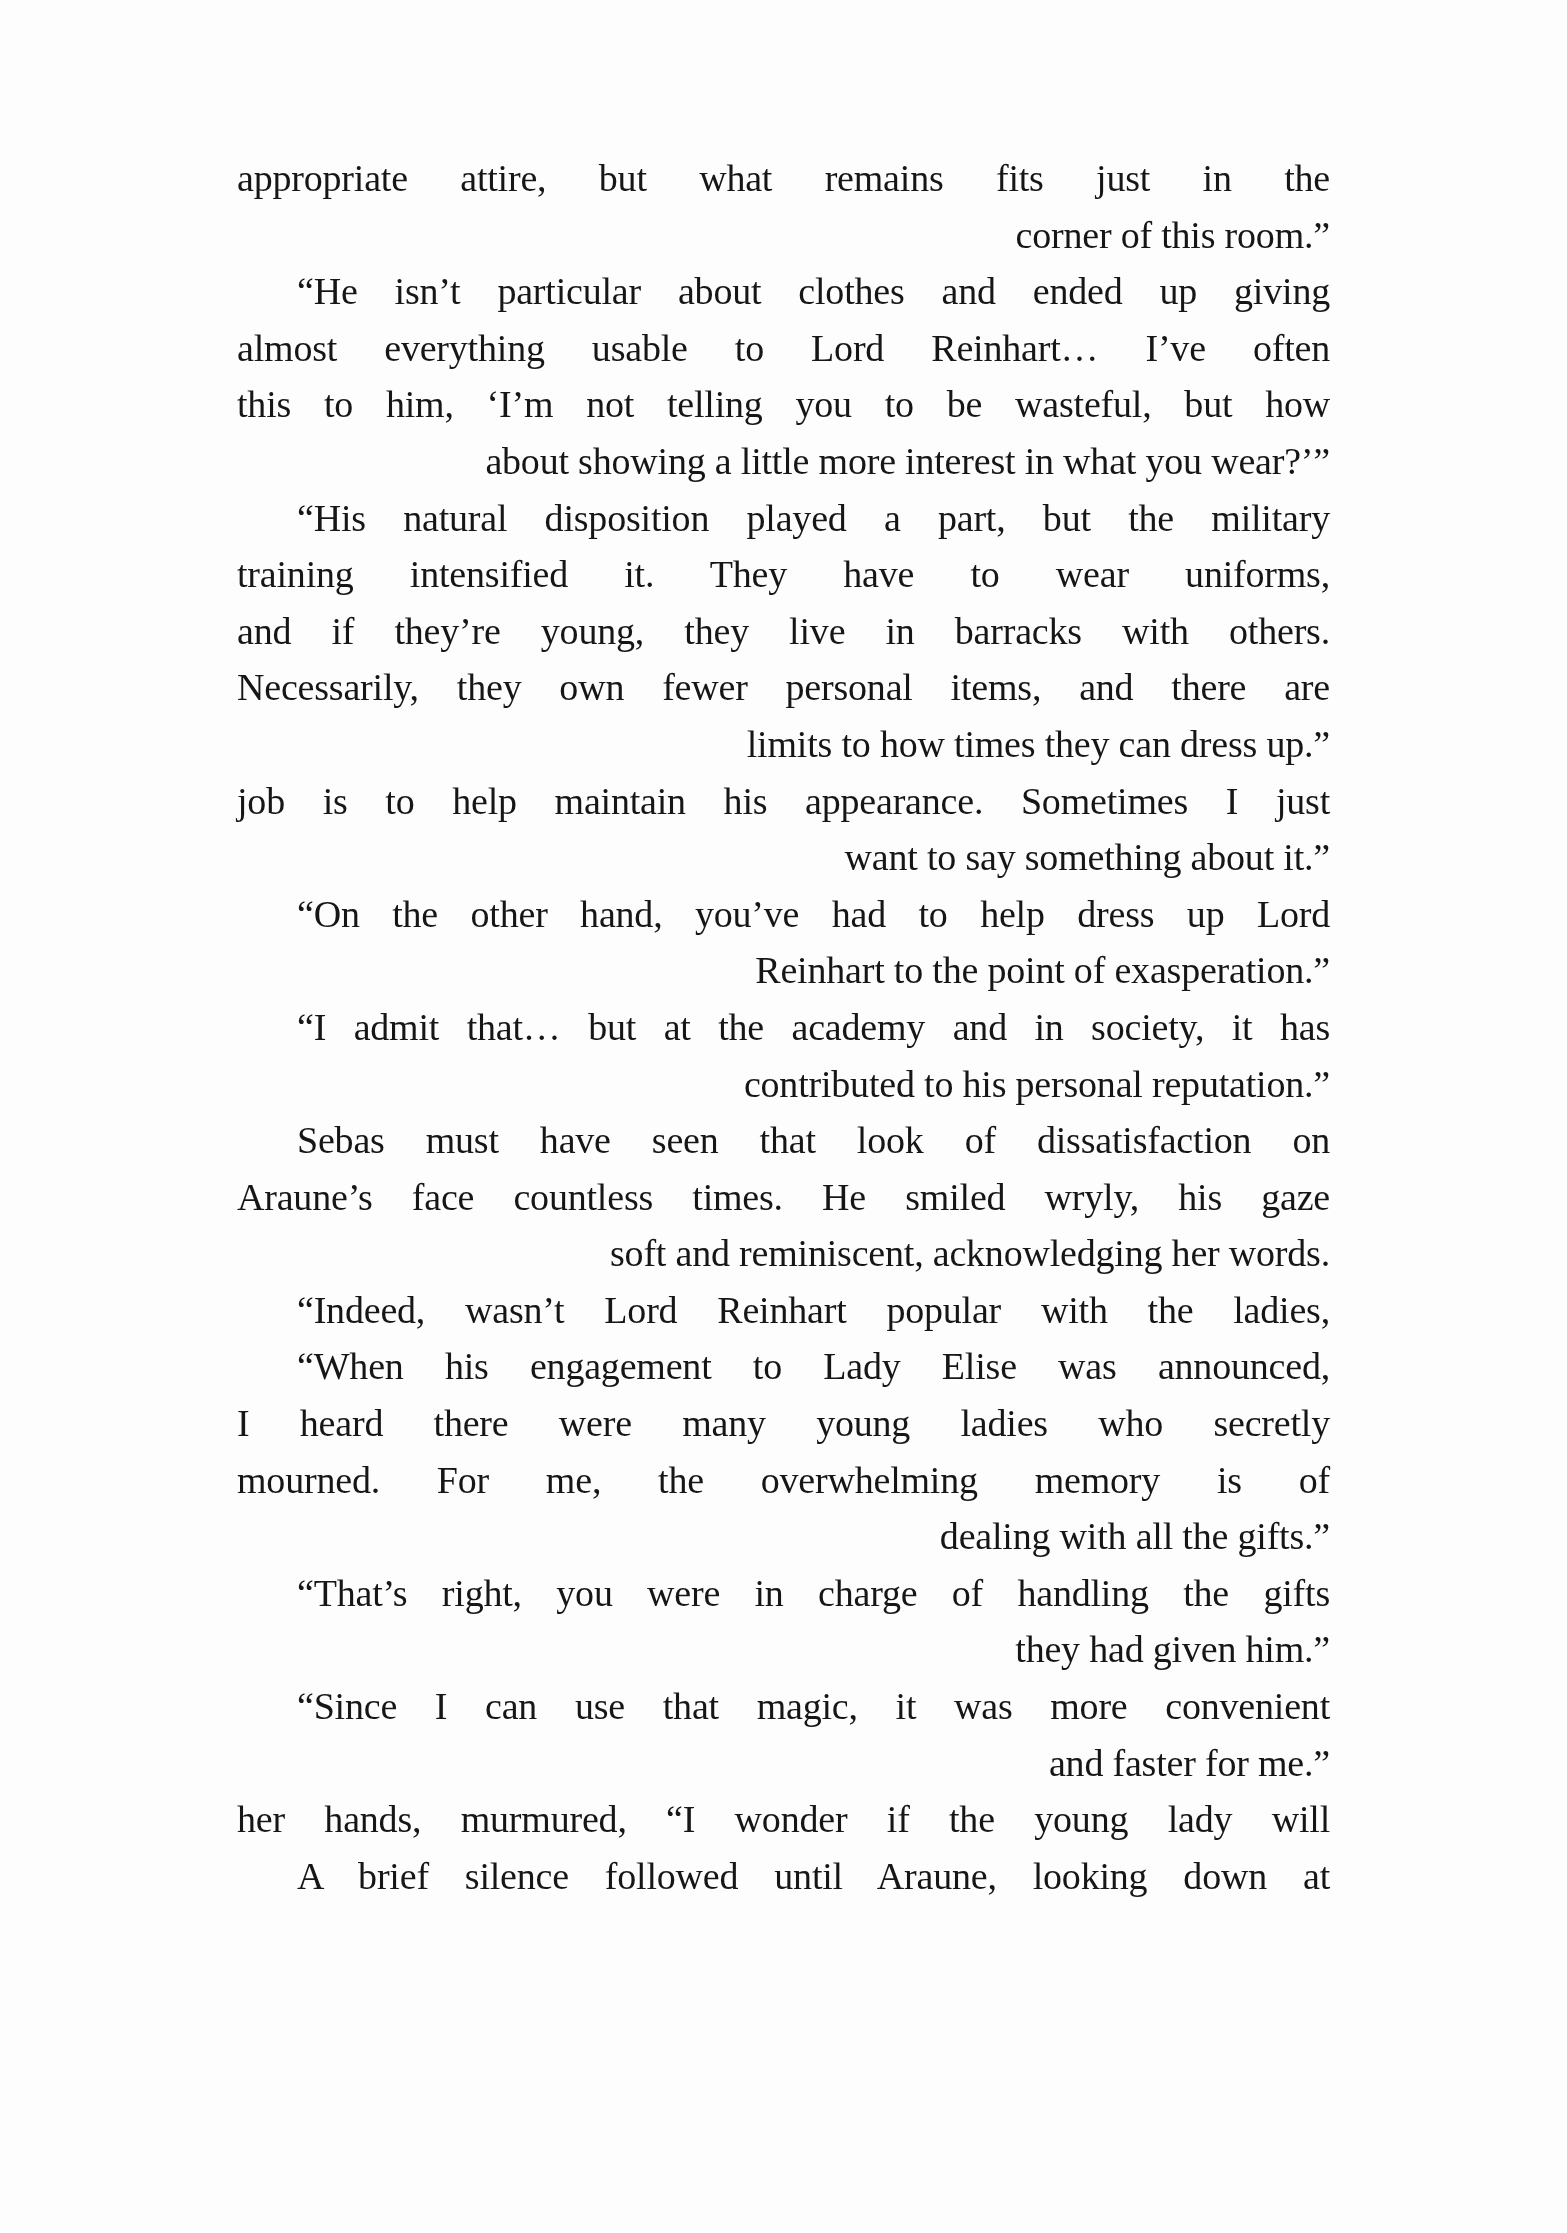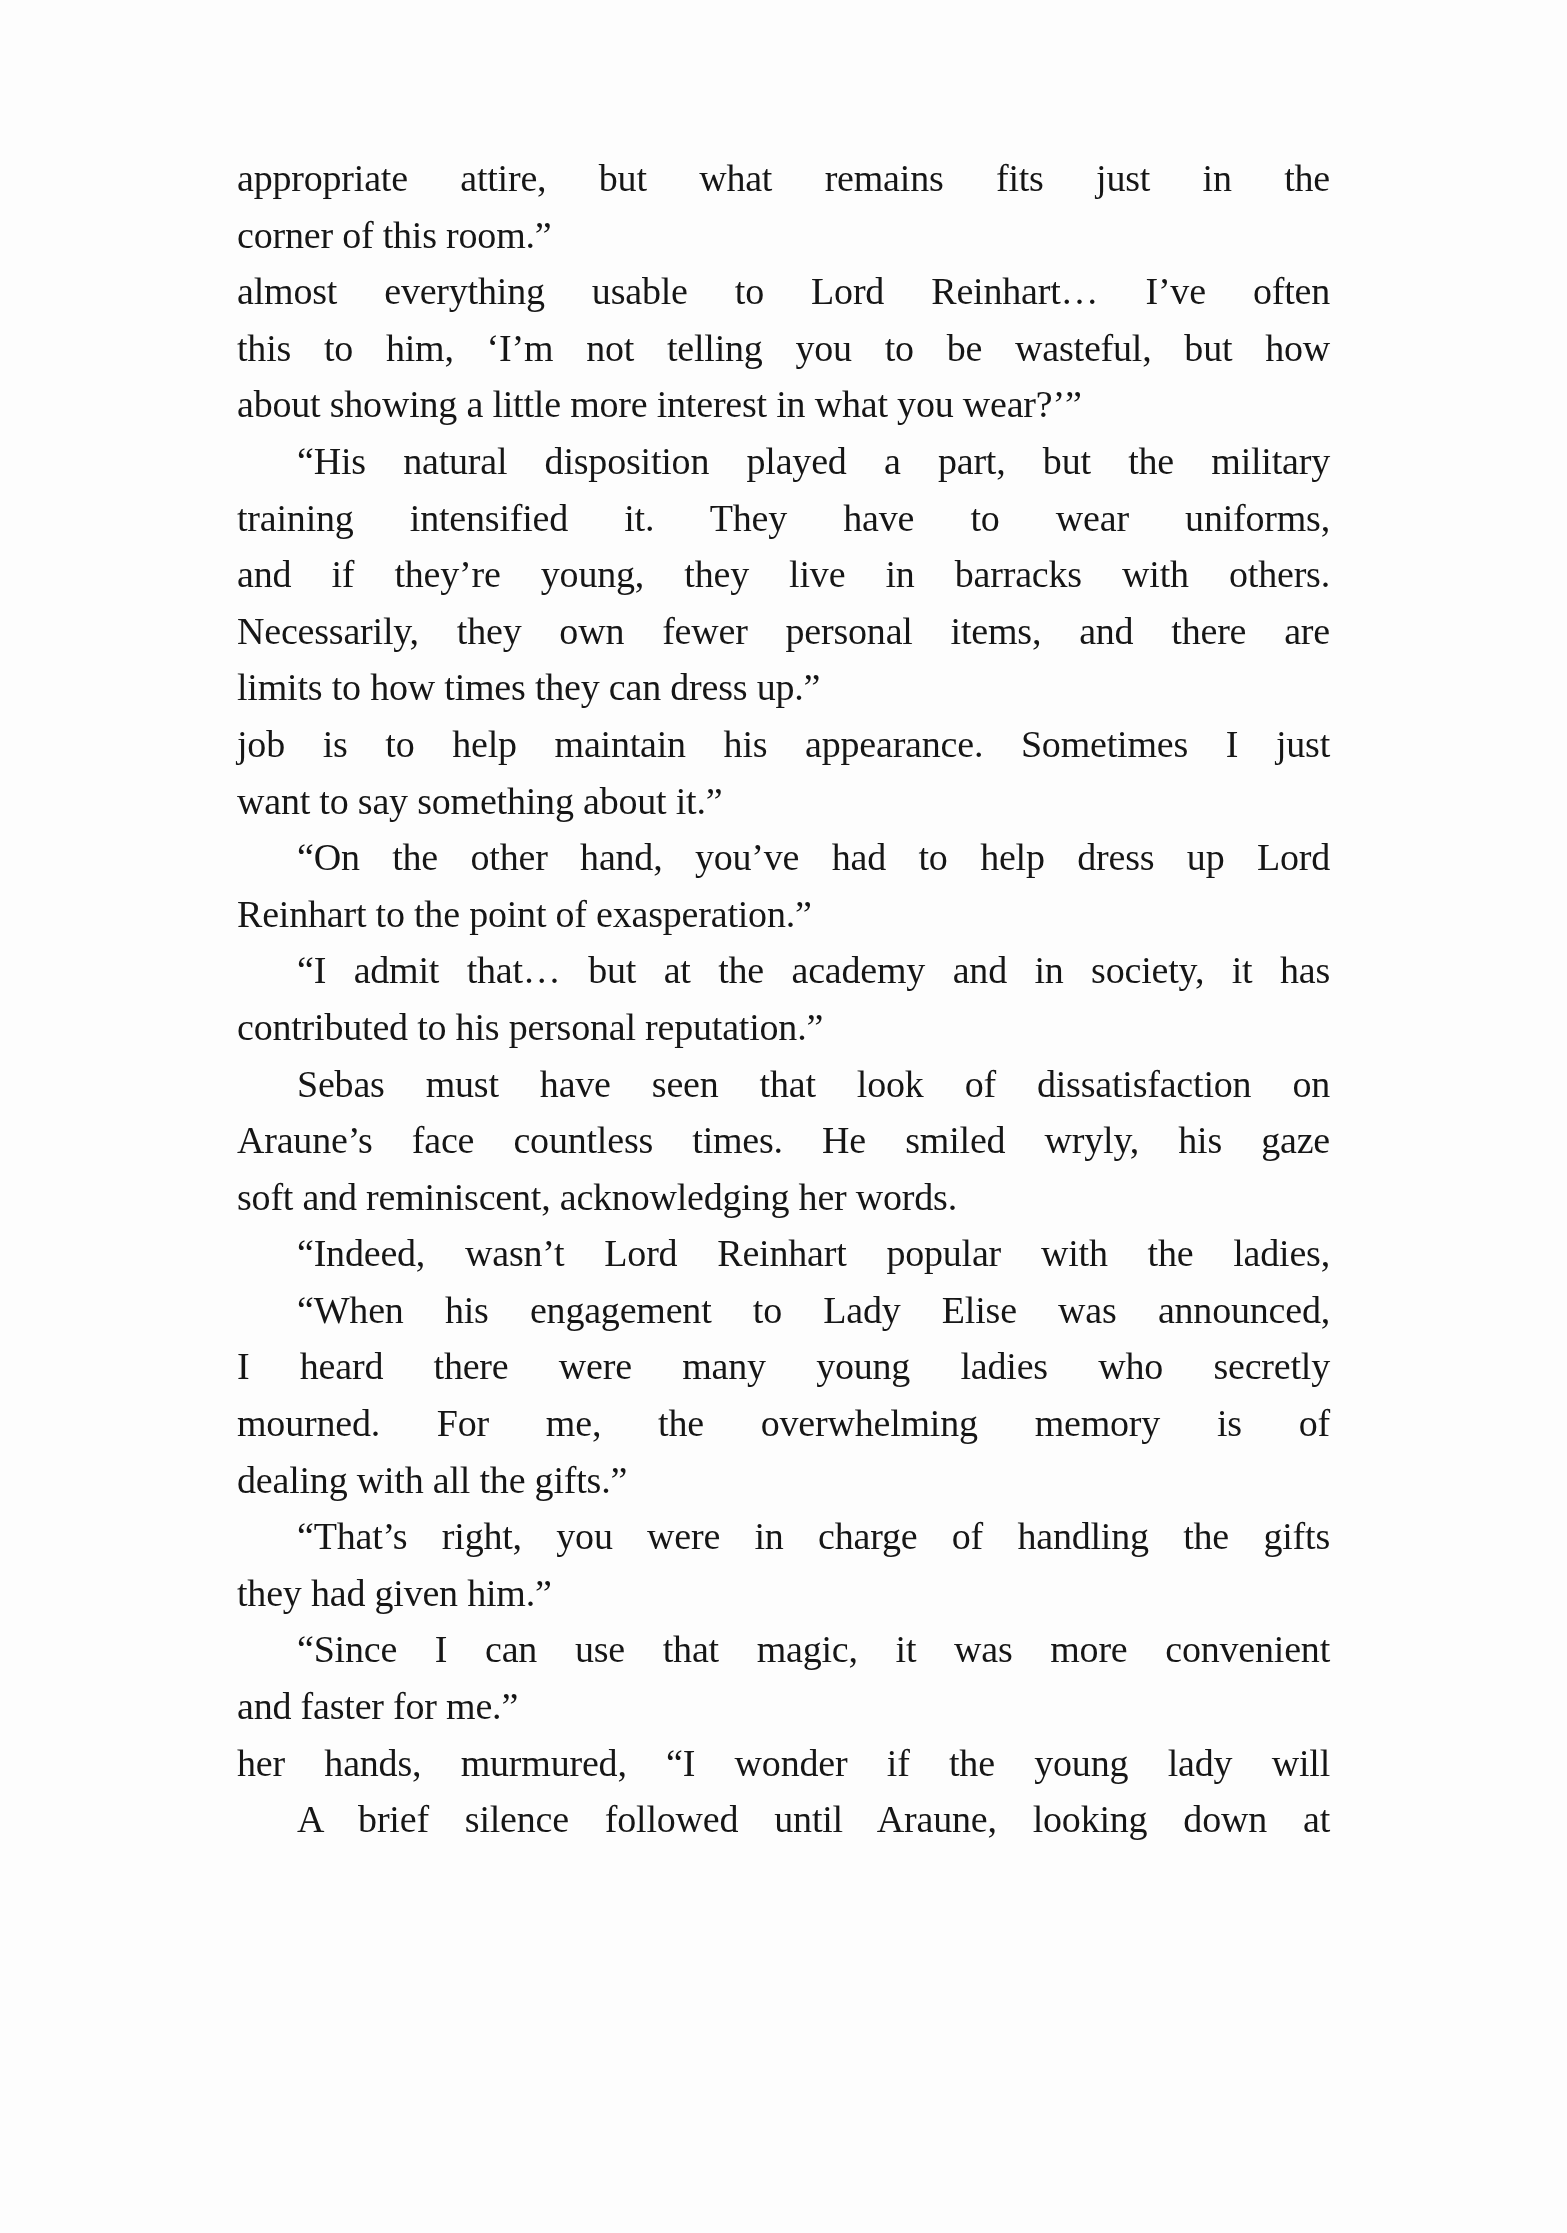--- a/index.html
+++ b/index.html
@@ -26,39 +26,40 @@
     position: absolute;
     left: 237px;
     top: 150px;
     width: 1093px;
     font-size: 38px;
     line-height: 56.6px;
     color: #161616;
     letter-spacing: -0.2px;
   }
   .line {
-    text-align: left;
+    text-align: right;
     white-space: normal;
   }
   .line.j {
     text-align: justify;
     -moz-text-align-last: justify;
     text-align-last: justify;
   }
   .line.in {
     text-indent: 60px;
   }
 </style>
 </head>
 <body style="background: rgb(253, 253, 253);">
 
 <div class="page">
   <div class="text-block" style="color: rgb(22, 22, 22);">
     <div class="line j">appropriate attire, but what remains fits just in the</div>
     <div class="line">corner of this room.”</div>
+    <div class="line j in">“He isn’t particular about clothes and ended up giving</div>
     <div class="line j">almost everything usable to Lord Reinhart… I’ve often</div>
     <div class="line j">this to him, ‘I’m not telling you to be wasteful, but how</div>
     <div class="line">about showing a little more interest in what you wear?’”</div>
     <div class="line j in">“His natural disposition played a part, but the military</div>
     <div class="line j">training intensified it. They have to wear uniforms,</div>
     <div class="line j">and if they’re young, they live in barracks with others.</div>
     <div class="line j">Necessarily, they own fewer personal items, and there are</div>
     <div class="line">limits to how times they can dress up.”</div>
     <div class="line j">job is to help maintain his appearance. Sometimes I just</div>
     <div class="line">want to say something about it.”</div>

